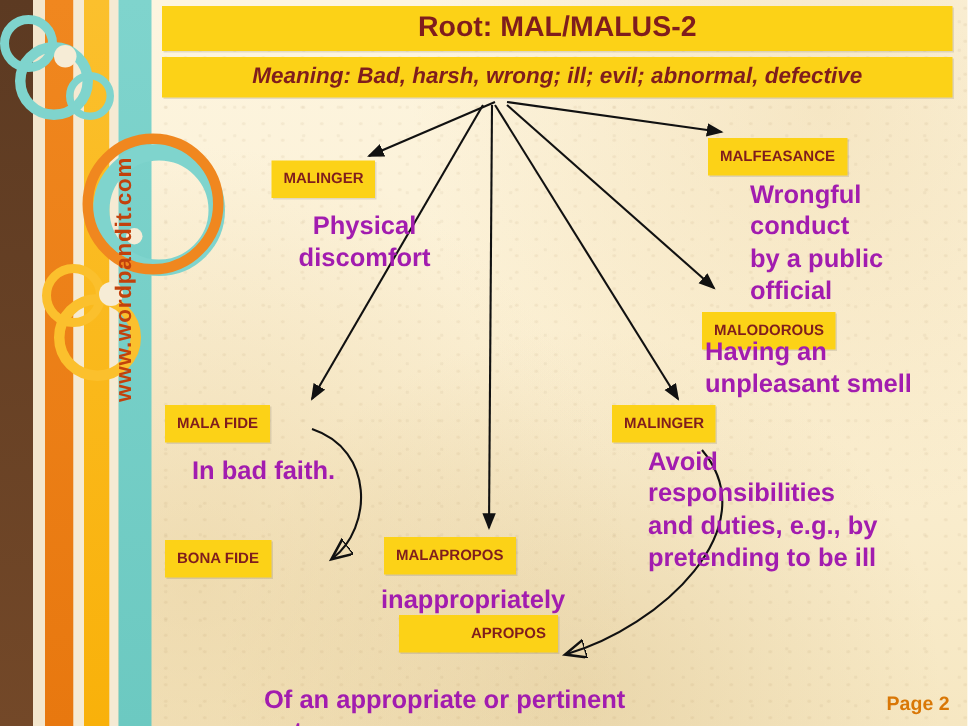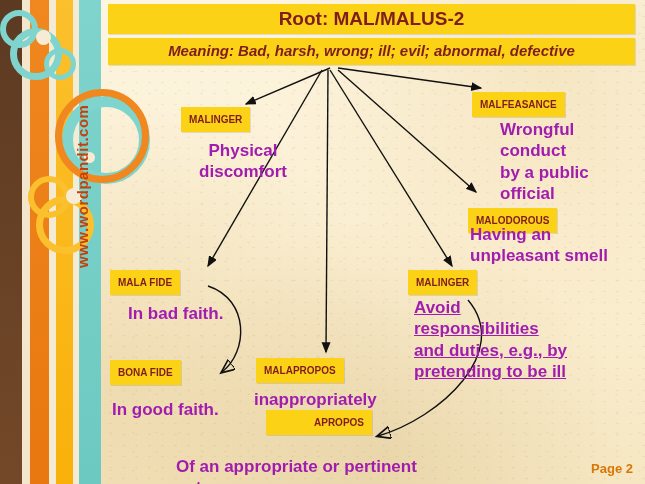--- a/index.html
+++ b/index.html
@@ -125,21 +125,21 @@
   .b-malinger     { left: 408px; top: 270px; }
   .b-bonafide     { left: 110px; top: 360px; }
   .b-malapropos   { left: 256px; top: 358px; }
   .b-apropos      { left: 266px; top: 410px; padding-left: 48px; }
 
   
   .d-malaise     { left: 188px; top: 140px; width: 110px; text-align: center; }
   .d-malfeasance { left: 500px; top: 119px; width: 140px; }
   .d-malodorous  { left: 470px; top: 224px; width: 145px; }
   .d-malafide    { left: 116px; top: 303px; width: 150px; padding-left: 12px; }
-  .d-malinger    { left: 414px; top: 297px; width: 175px; text-decoration: underline; }
+  .d-malinger    { left: 432px; top: 297px; width: 175px; }
   .d-bonafide    { left: 112px; top: 399px; width: 150px; }
   .d-malapropos  { left: 254px; top: 389px; width: 160px; font-weight: bold; }
   .d-apropos     { left: 176px; top: 456px; width: 290px; }
 
   .page-label {
     position: absolute;
     right: 12px;
     bottom: 8px;
     color: #d97706;
     font-weight: bold;
@@ -216,18 +216,17 @@
   <div class="box term b-malinger">MALINGER</div>
   <div class="box term b-bonafide">BONA FIDE</div>
   <div class="box term b-malapropos">MALAPROPOS</div>
   <div class="box term b-apropos">APROPOS</div>
 
   <div class="desc d-malaise">Physical<br>discomfort</div>
   <div class="desc d-malfeasance">Wrongful conduct<br>by a public official</div>
   <div class="desc d-malodorous">Having an<br>unpleasant smell</div>
   <div class="desc d-malafide">In bad faith.</div>
   <div class="desc d-malinger">Avoid responsibilities<br>and duties, e.g., by<br>pretending to be ill</div>
-  <div class="desc d-bonafide">In good faith.</div>
   <div class="desc d-malapropos">inappropriately</div>
   <div class="desc d-apropos">Of an appropriate or pertinent nature</div>
 
   <div class="page-label">Page 2</div>
 </div>
 
 </body></html>

